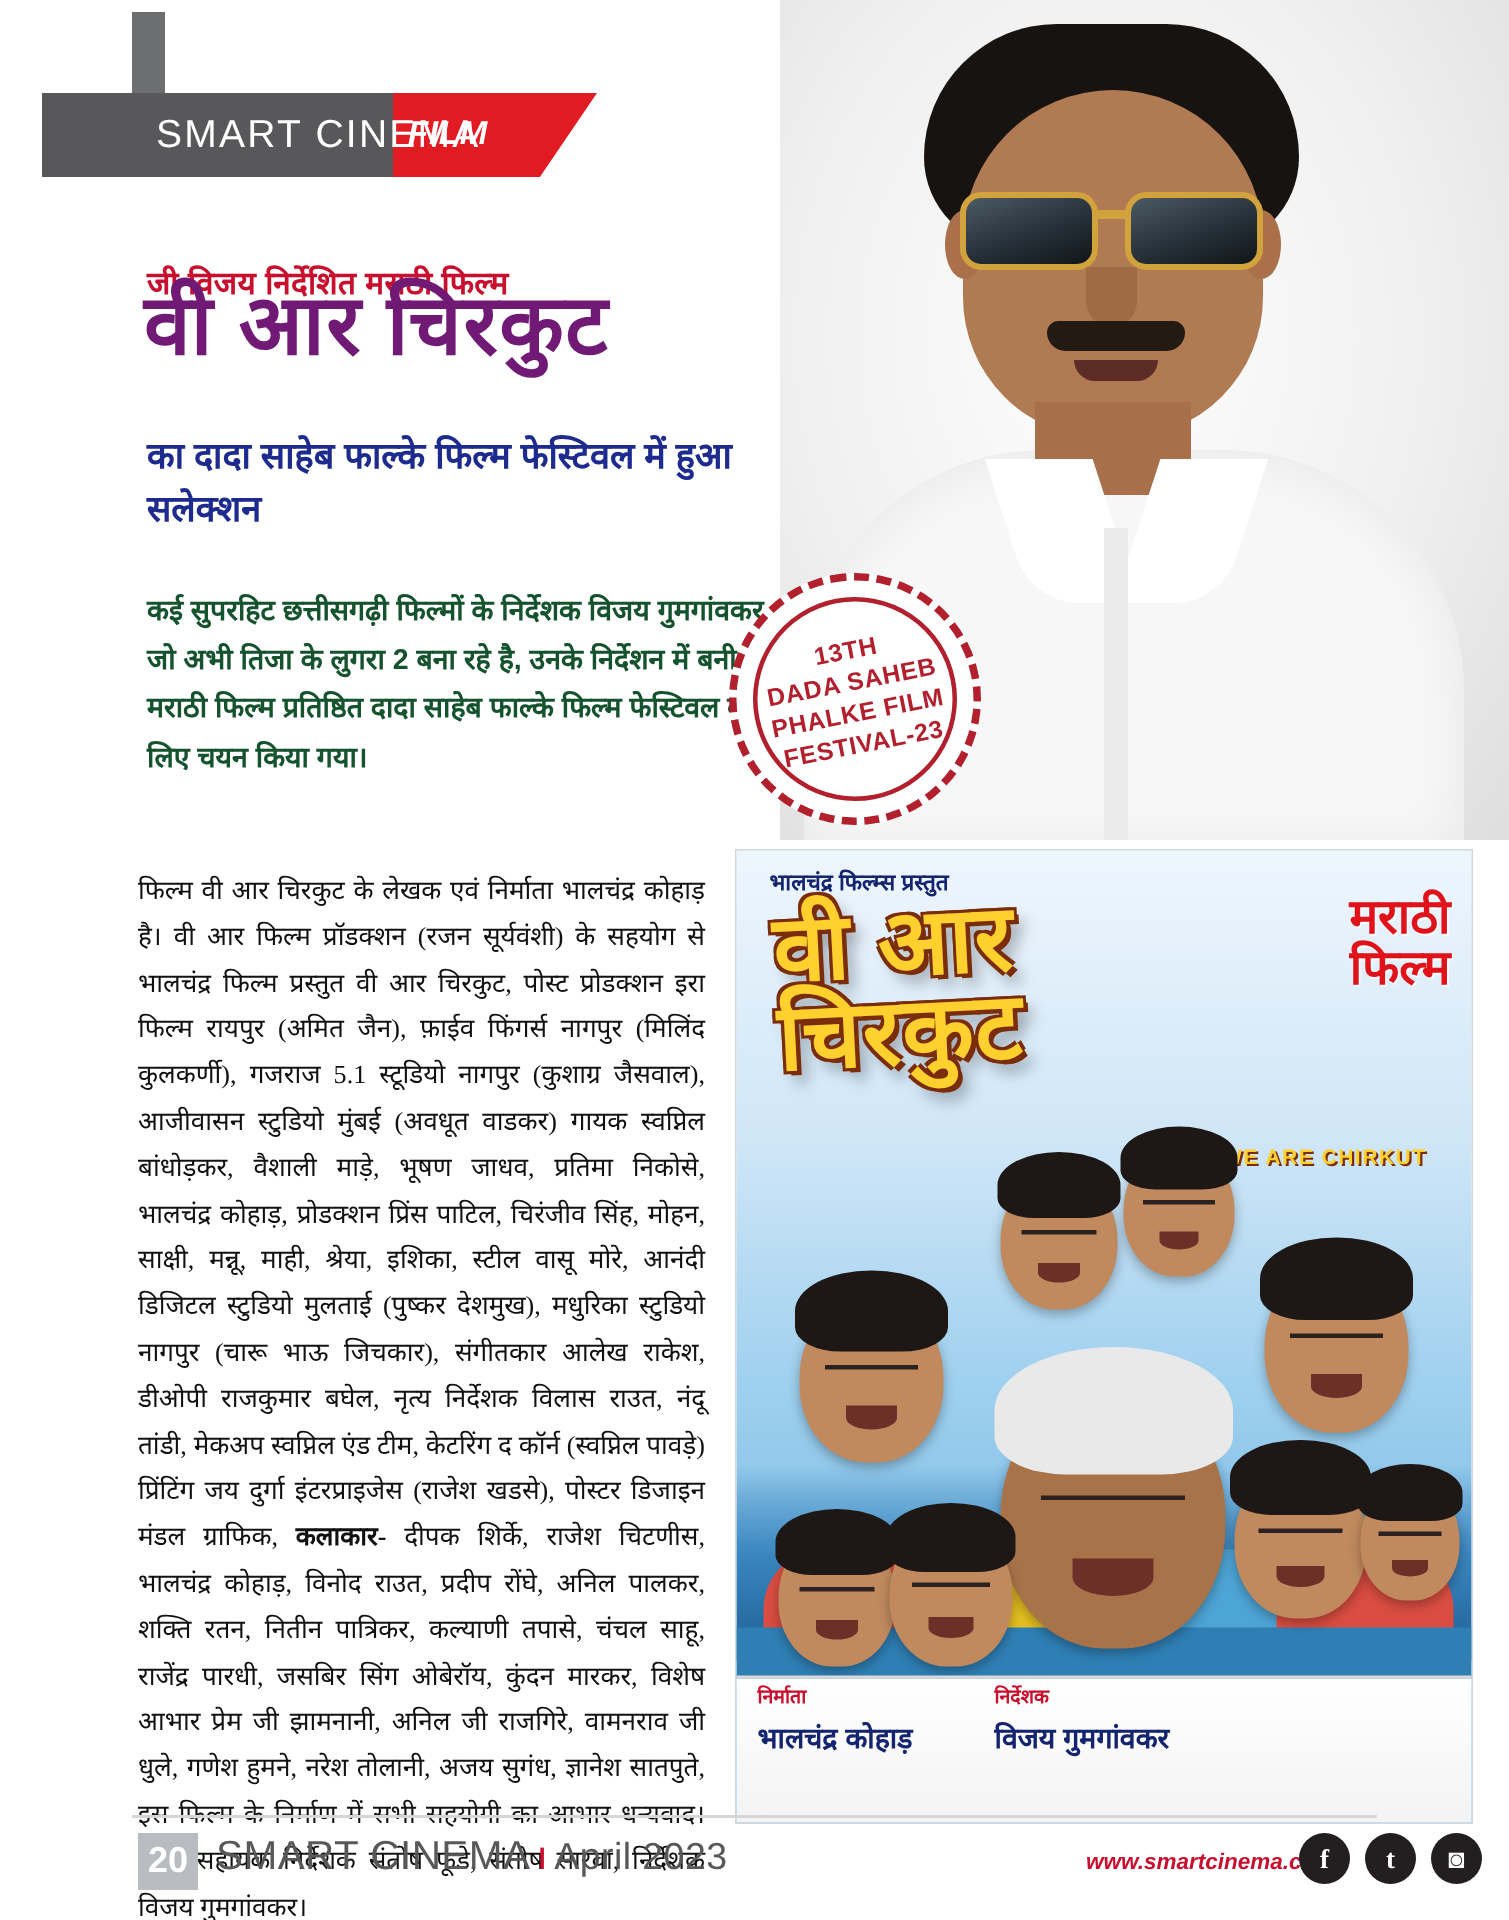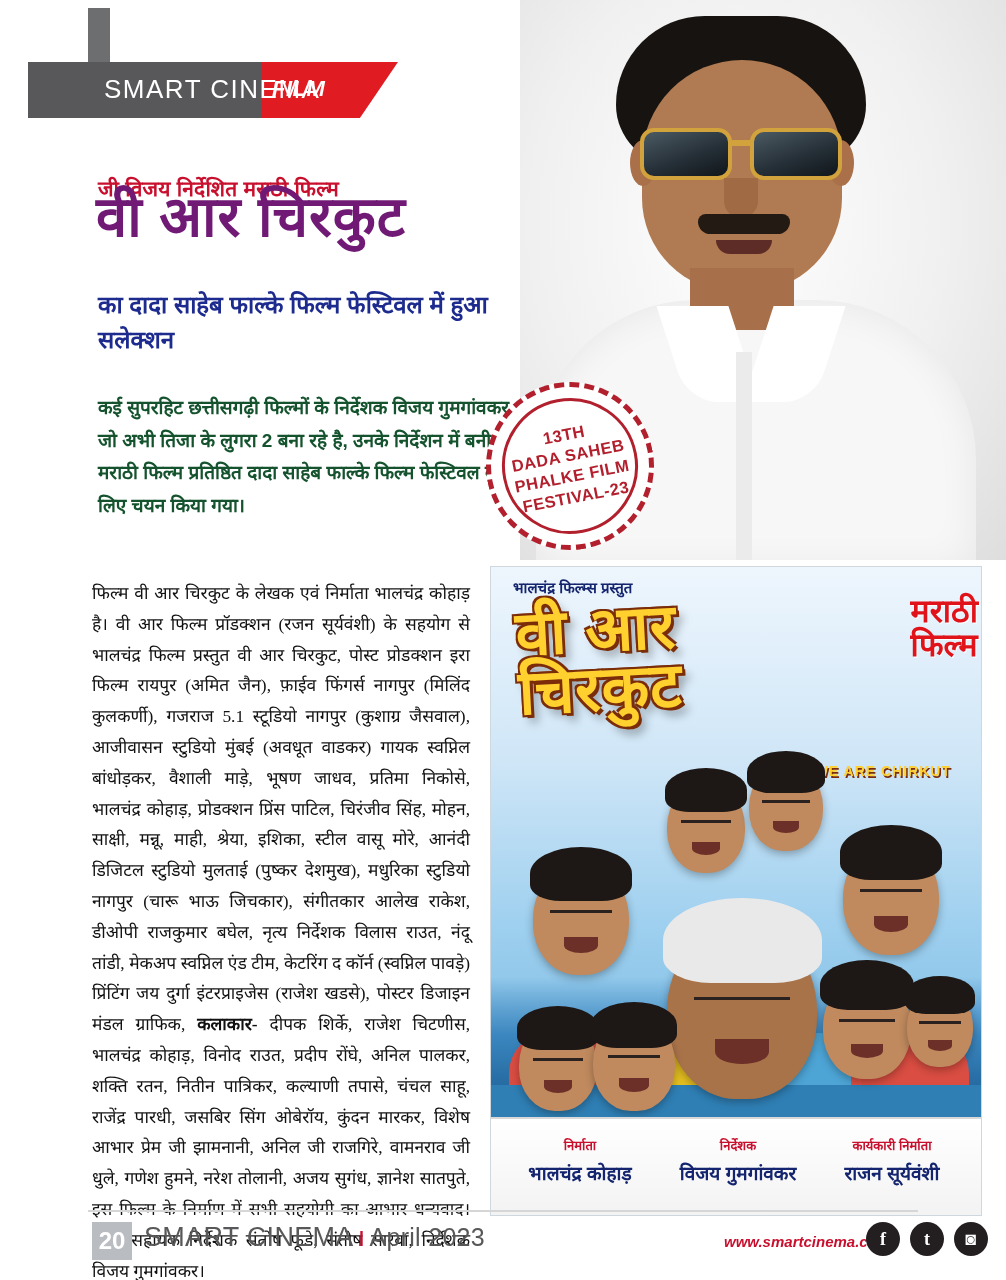--- a/index.html
+++ b/index.html
@@ -239,23 +239,23 @@
     background: linear-gradient(180deg,#eef6fd 0%, #cfe6f7 30%, #9fd0ef 55%, #5aa7d8 100%);
     overflow: hidden;
     border: 1px solid #cfd8de;
     box-sizing: border-box;
   }
   .poster .presents {
     position: absolute; left: 22px; top: 10px;
     color: #14246e; font-size: 15px; font-weight: bold; text-align: center;
   }
   .poster .marathi {
-    position: absolute; right: 3px; top: 28px;
+    position: absolute; right: 14px; top: 28px;
     color: #e0131b; font-size: 32px; font-weight: bold;
-    line-height: 1.05; text-align: left;
+    line-height: 1.05; text-align: right;
     text-shadow: 1px 1px 0 #ffffff;
   }
   .poster .title {
     position: absolute; left: 26px; top: 30px;
     width: 330px;
     color: #ffd02e;
     font-size: 62px;
     font-weight: bold;
     line-height: 0.95;
     letter-spacing: 1px;
@@ -323,21 +323,21 @@
   .h-r2 { left: 332px; top: 408px; width: 88px; height: 104px; }
   .h-r3 { left: 416px; top: 420px; width: 66px; height: 80px; }
   .h-t1 { left: 176px; top: 214px; width: 78px; height: 92px; }
   .h-t2 { left: 258px; top: 196px; width: 74px; height: 88px; }
   .poster .credits-bar {
     position: absolute; left: 0; bottom: 0; width: 100%; height: 96px;
     background: linear-gradient(180deg,#ffffff 0%, #f3f3f3 100%);
     border-top: 2px solid #d9d9d9;
   }
   .credit {
-    position: absolute; top: 17px; text-align: center; width: 150px;
+    position: absolute; top: 2px; width: 150px;
   }
   .credit .role {
     color: #c8102e; font-size: 13px; font-weight: bold; margin-bottom: 6px;
   }
   .credit .name {
     color: #14246e; font-size: 19px; font-weight: bold;
   }
   .c1 { left: 14px; }
   .c2 { left: 172px; }
   .c3 { left: 326px; }
@@ -502,24 +502,20 @@
 
   <div class="credits-bar">
     <div class="credit c1">
       <div class="role">निर्माता</div>
       <div class="name">भालचंद्र कोहाड़</div>
     </div>
     <div class="credit c2">
       <div class="role">निर्देशक</div>
       <div class="name">विजय गुमगांवकर</div>
     </div>
-    <div class="credit c3">
-      <div class="role">कार्यकारी निर्माता</div>
-      <div class="name">राजन सूर्यवंशी</div>
-    </div>
   </div>
 </div>
 
 <div class="footer-rule"></div>
 <div class="page-num">20</div>
 <div class="footer-brand">
   <span>SMART CINEMA</span><span class="sep">ı</span><span class="date">April 2023</span>
 </div>
 <div class="footer-url">www.smartcinema.co.in</div>
 <div class="social">

